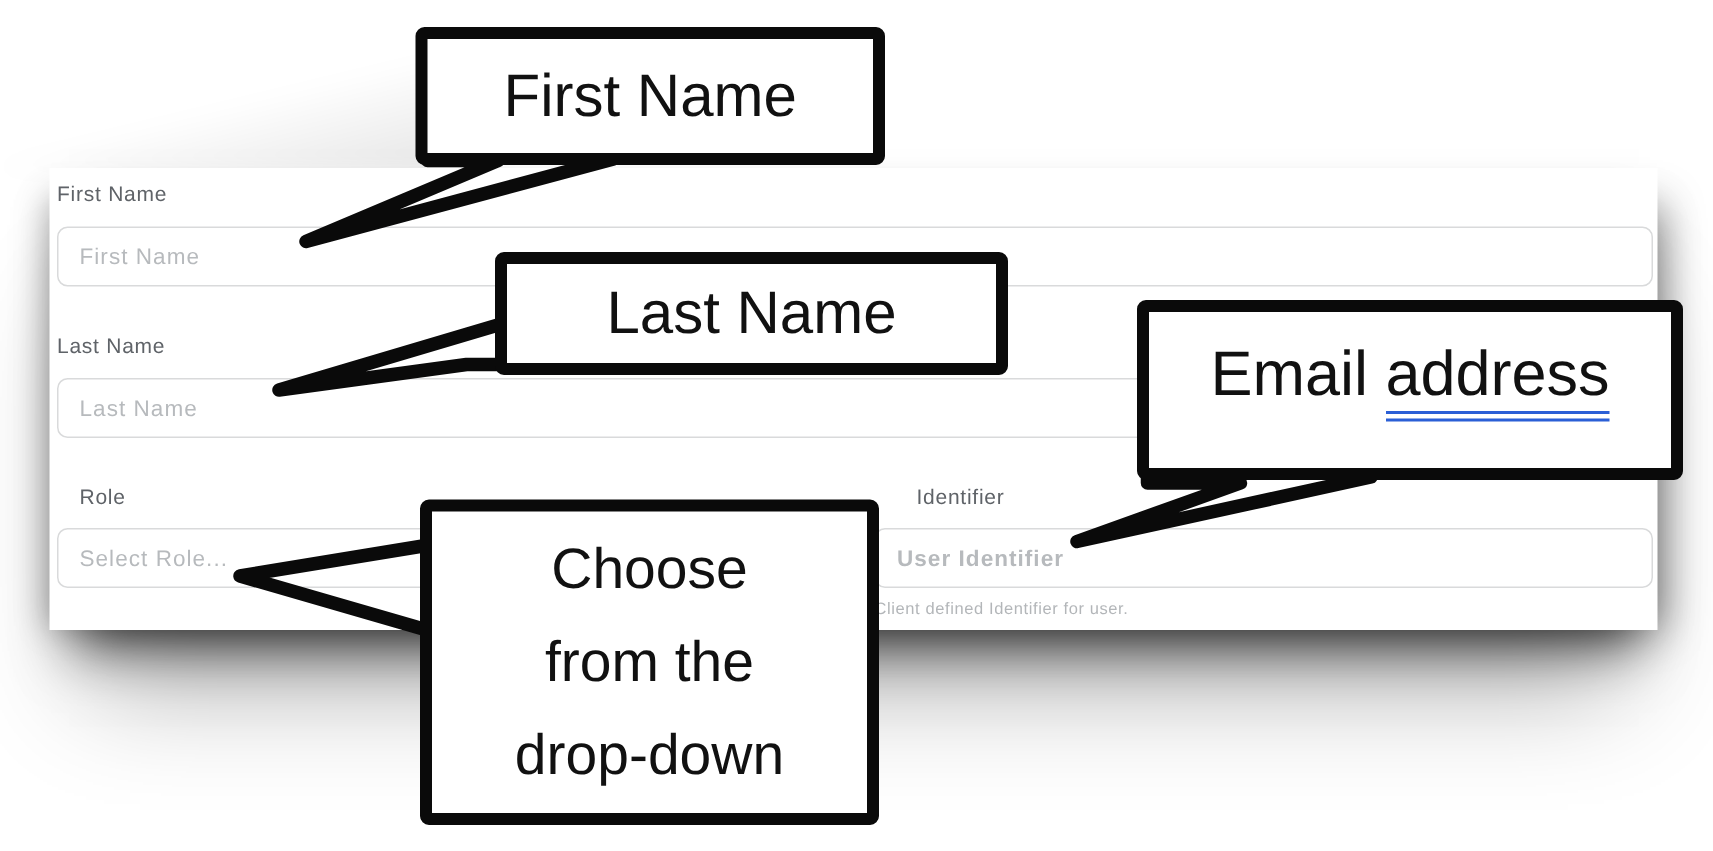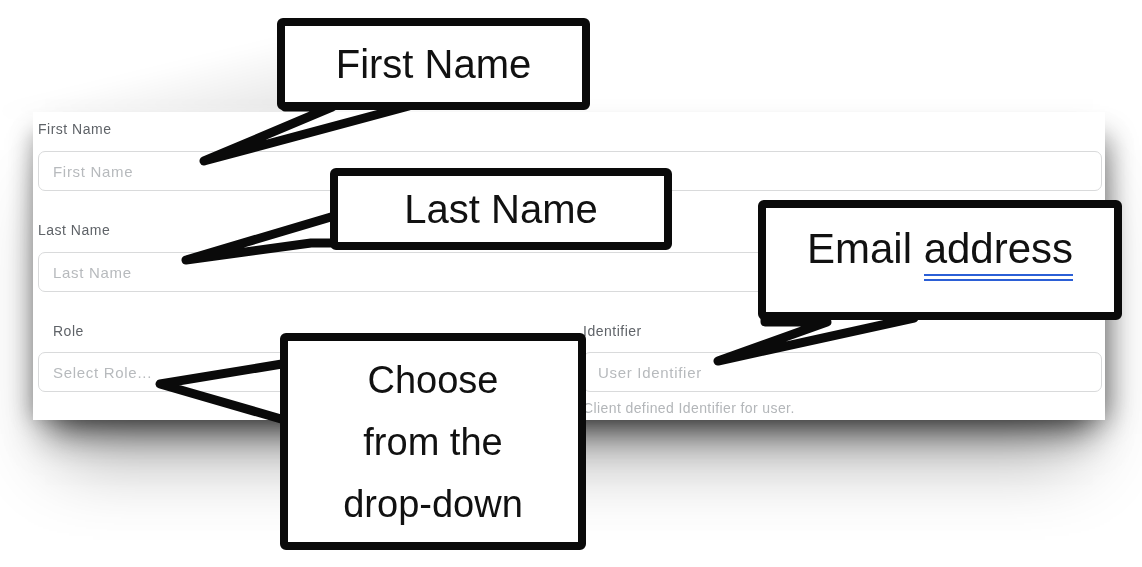--- a/index.html
+++ b/index.html
@@ -32,26 +32,26 @@
     color:#5f6368;font-size:14px;letter-spacing:0.5px;
   }
   .finput{
     position:absolute;height:40px;box-sizing:border-box;
     border:1px solid #d9dadb;border-radius:7px;background:#fff;
     padding:0 14px;font-family:"Liberation Sans",sans-serif;
     font-size:15px;letter-spacing:0.7px;color:#444;outline:none;
   }
   .finput::placeholder{color:#b7babd;opacity:1;}
   .helper{
-    position:absolute;color:#b3b6b9;font-size:14px;letter-spacing:0.4px;
+    position:absolute;color:#b3b6b9;font-size:11px;letter-spacing:0.4px;
   }
   .lbl-1{left:5px;top:9px;}    .inp-1{left:5px;top:39px;width:1064px;}
   .lbl-2{left:5px;top:110px;}  .inp-2{left:5px;top:140px;width:1064px;}
   .lbl-3{left:5px;top:211px;margin-left:15px;}  .inp-3{left:5px;top:240px;width:522px;}
-  .lbl-4{left:550px;top:211px;}.inp-4{left:550px;top:240px;width:519px;}
+  .lbl-4{left:578px;top:211px;}.inp-4{left:550px;top:240px;width:519px;font-weight:bold;}
   .hlp-4{left:550px;top:288px;}
 
   
   svg.tails{position:absolute;left:0;top:0;z-index:5;pointer-events:none;}
   svg.tails path{fill:none;stroke:#0a0a0a;stroke-width:9;stroke-linecap:round;stroke-linejoin:round;}
 
   
   .callout{
     position:absolute;box-sizing:border-box;z-index:6;
     background:#ffffff;border:8px solid #0a0a0a;border-radius:6px;

